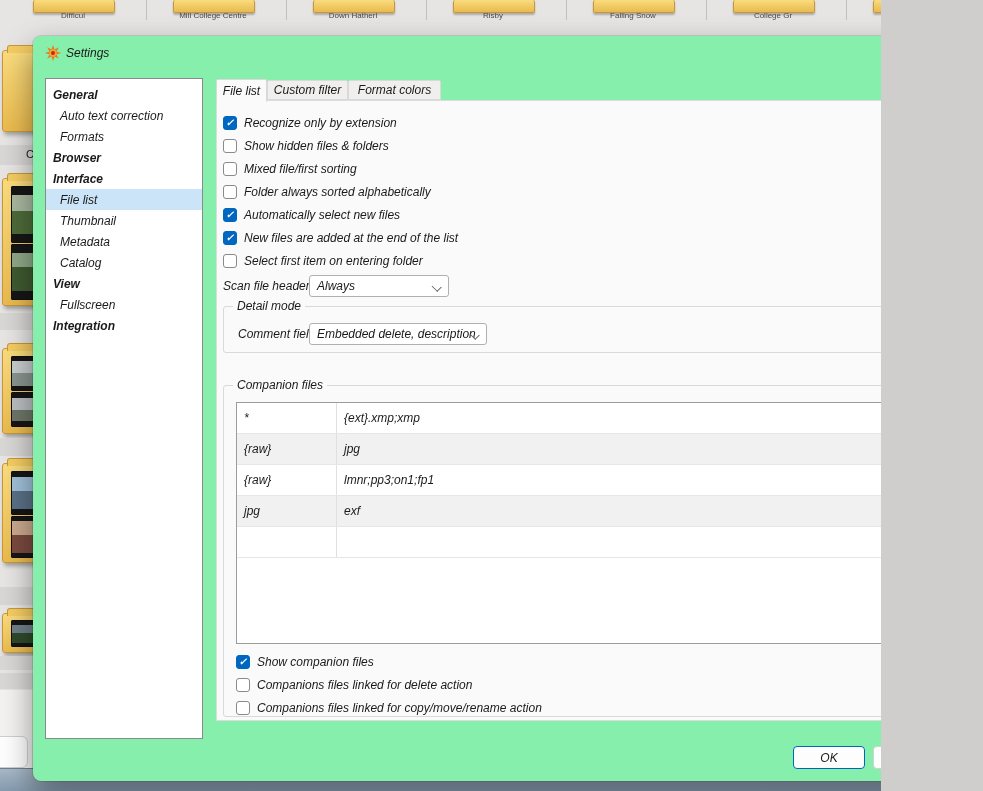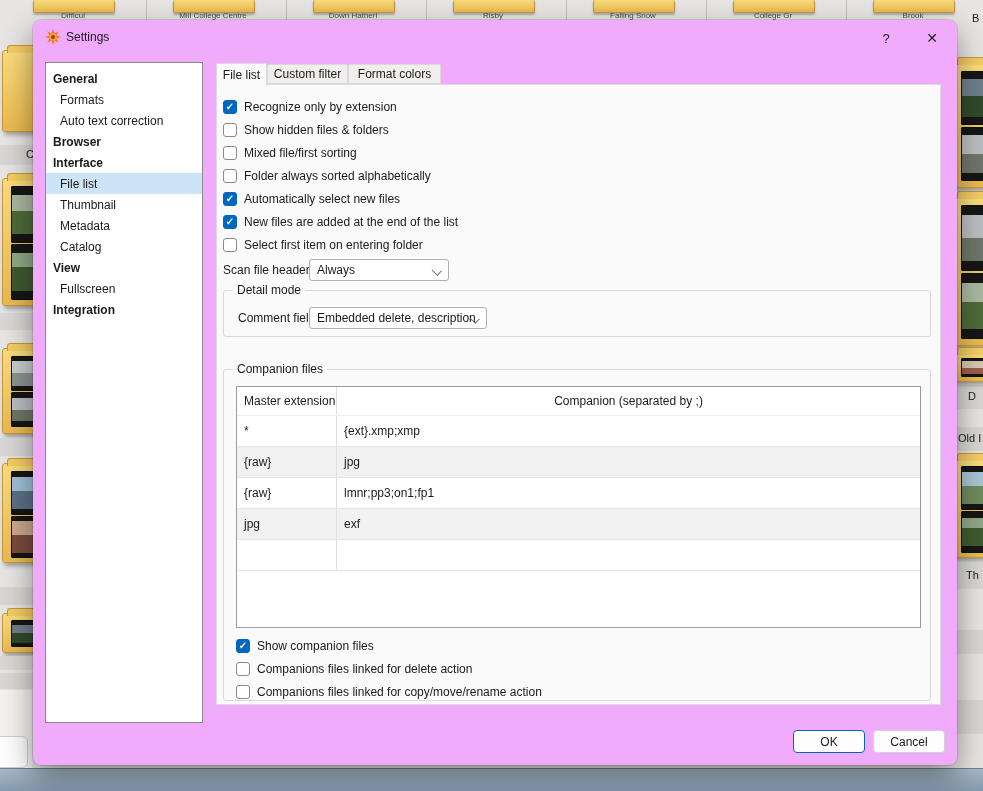--- a/index.html
+++ b/index.html
@@ -1,16 +1,16 @@
 <!DOCTYPE html>
 <html><head>
 <meta charset="utf-8">
 <style>
   html,body{margin:0;padding:0;background:#cfcecd;}
-  .screen{position:relative;width:983px;height:791px;overflow:hidden;
+  .screen{position:relative;width:881px;height:791px;overflow:hidden;
     background:#e6e5e4;font-family:"Liberation Sans",sans-serif;color:#1a1a1a;}
 
   
   .bg-label-row{position:absolute;background:#d8d7d6;}
   .col-sep{position:absolute;top:0;width:1px;height:20px;background:#c2c1c0;}
   .top-folder{position:absolute;top:0;height:12px;width:80px;border-radius:2px;
     background:linear-gradient(180deg,#fadc7e,#e9ba4e);border:1px solid #c9973a;border-top:none;box-shadow:0 2px 2px rgba(0,0,0,.25);}
   .top-label{position:absolute;top:11px;height:9px;font-size:8px;color:#4a4a4a;width:140px;text-align:center;overflow:hidden;white-space:nowrap;}
   .folder{position:absolute;background:linear-gradient(180deg,#fadc7e,#e9ba4e);
     border:1px solid #c9973a;border-radius:3px;box-shadow:2px 3px 4px rgba(0,0,0,.3);}
@@ -27,22 +27,22 @@
   .ph-coast{background:linear-gradient(180deg,#161616 0 12%,#a9c4d4 12% 46%,#6f8a5e 46% 88%,#161616 88% 100%);}
   .ph-dark{background:linear-gradient(180deg,#161616 0 14%,#6f7f8a 14% 46%,#2f4a2a 46% 86%,#161616 86% 100%);}
   .edge-label{position:absolute;font-size:11px;color:#1a1a1a;white-space:nowrap;}
   .bottom-band{position:absolute;left:0;top:768px;width:983px;height:23px;
     background:linear-gradient(180deg,#a9b8c6,#8299ad);border-top:1px solid #6d8094;}
   .white-patch{position:absolute;left:0;top:690px;width:32px;height:80px;background:#f3f2f1;}
   .white-box{position:absolute;left:-6px;top:736px;width:32px;height:30px;background:#fdfdfd;
     border:1px solid #cfcfcf;border-radius:6px;}
 
   
-  .dialog{position:absolute;left:33px;top:20px;width:924px;height:745px;background:#f0abfc;
-    border-radius:8px;box-shadow:0 12px 30px rgba(0,0,0,.42),0 0 0 1px rgba(0,0,0,.10);z-index:10;}
+  .dialog{position:absolute;left:33px;top:36px;width:924px;height:745px;background:#86efac;
+    border-radius:8px;box-shadow:0 12px 30px rgba(0,0,0,.42),0 0 0 1px rgba(0,0,0,.10);z-index:10;font-style:italic;}
   .titlebar{position:absolute;left:0;top:0;width:100%;height:36px;}
   .app-icon{position:absolute;left:11px;top:8px;width:18px;height:18px;}
   .win-title{position:absolute;left:33px;top:10px;font-size:12px;}
   .tb-btn{position:absolute;top:4px;width:32px;height:28px;display:flex;align-items:center;
     justify-content:center;font-size:13px;cursor:default;}
   .tb-help{left:837px;}
   .tb-close{left:883px;font-size:14px;}
 
   .sidebar{position:absolute;left:12px;top:42px;width:158px;height:661px;background:#fff;
     border:1px solid #8a8a8a;box-sizing:border-box;padding-top:5px;}
@@ -187,22 +187,22 @@
           <circle cx="10" cy="10" r="2.2" fill="#c22b12"></circle>
         </g>
       </svg>
       <div class="win-title">Settings</div>
       <div class="tb-btn tb-help">?</div>
       <div class="tb-btn tb-close">✕</div>
     </div>
 
     <div class="sidebar">
       <div class="side-item cat">General</div>
+      <div class="side-item">Auto text correction</div>
       <div class="side-item">Formats</div>
-      <div class="side-item">Auto text correction</div>
       <div class="side-item cat">Browser</div>
       <div class="side-item cat">Interface</div>
       <div class="side-item sel">File list</div>
       <div class="side-item">Thumbnail</div>
       <div class="side-item">Metadata</div>
       <div class="side-item">Catalog</div>
       <div class="side-item cat">View</div>
       <div class="side-item">Fullscreen</div>
       <div class="side-item cat">Integration</div>
     </div>
@@ -261,24 +261,20 @@
       <div class="dd" style="left:92px;top:222px;width:178px;">
         <span>Embedded delete, description</span>
         <span class="chev"></span>
       </div>
 
       <div class="grp" style="left:6px;top:284px;width:708px;height:332px;">
         <span class="grp-legend">Companion files</span>
       </div>
 
       <div class="ctable">
-        <div class="trow thead">
-          <div class="tc1">Master extension</div>
-          <div class="tc2 thc">Companion (separated by ;)</div>
-        </div>
         <div class="trow">
           <div class="tc1">*</div>
           <div class="tc2">{ext}.xmp;xmp</div>
         </div>
         <div class="trow alt">
           <div class="tc1">{raw}</div>
           <div class="tc2">jpg</div>
         </div>
         <div class="trow">
           <div class="tc1">{raw}</div>

